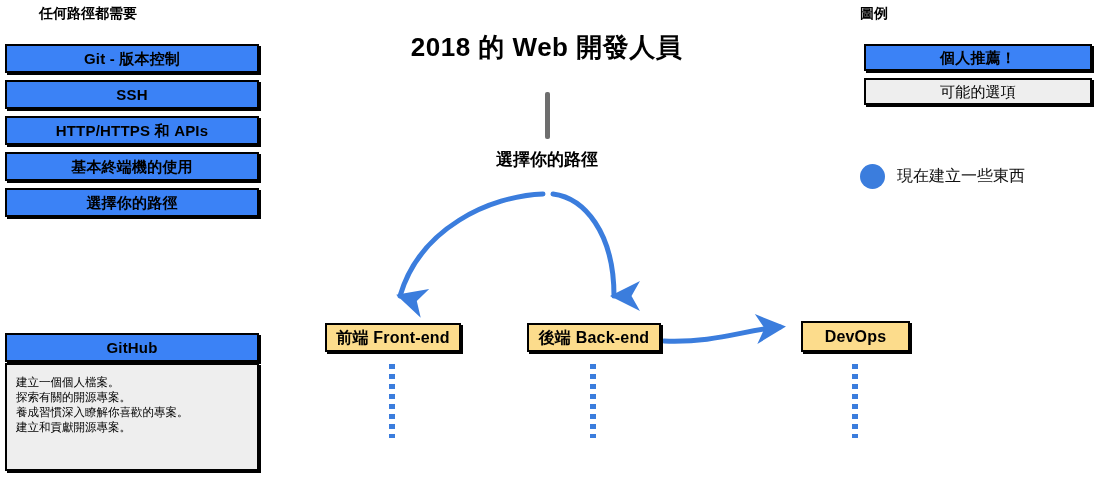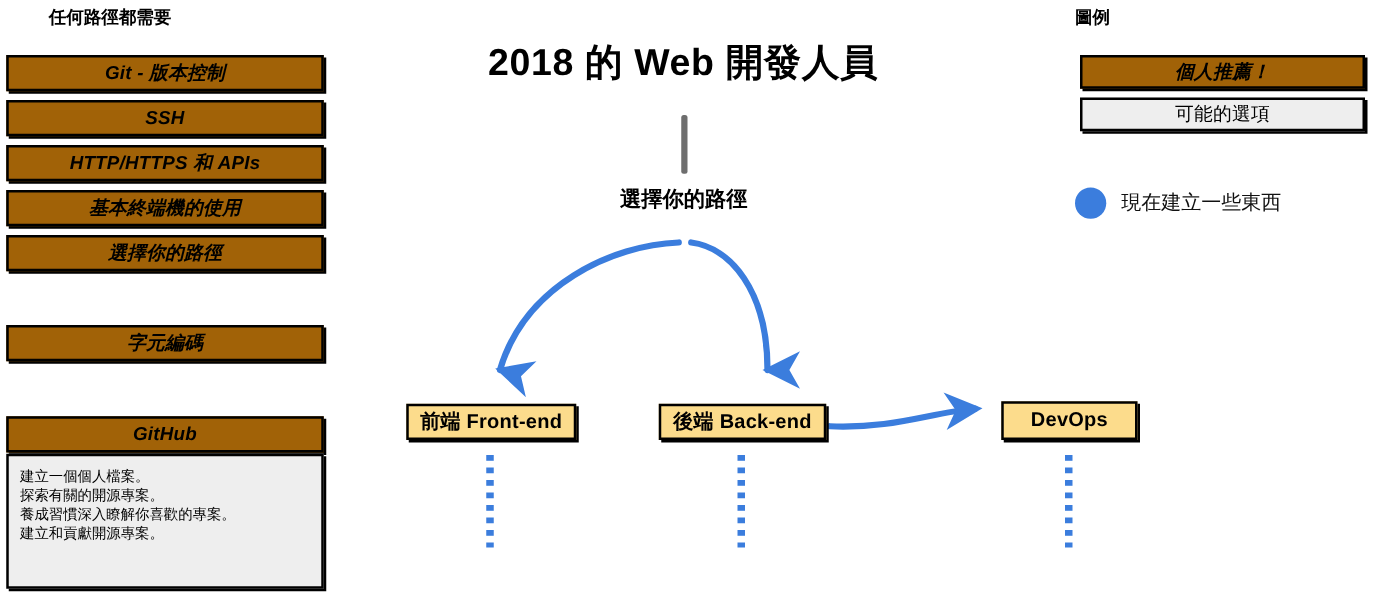--- a/index.html
+++ b/index.html
@@ -17,21 +17,21 @@
   .rbox{
     position:absolute;
     box-sizing:border-box;
     border:2px solid #000;
     display:flex;align-items:center;justify-content:center;
     font-weight:bold;
     letter-spacing:.2px;
     box-shadow:2px 2px 0 #000;
     line-height:1;
   }
-  .rbox.yellow{background:#a16207;font-style:italic;}
+  .rbox.yellow{background:#3b82f6;}
   .rbox.gray{background:#eeeeee;font-weight:normal;box-shadow:2px 2px 0 #000;}
   .rbox.orange{background:#fcdc8c;}
 
   
   #left-col-header{
     position:absolute;left:3px;top:5px;
     font-size:14px;font-weight:bold;margin-left:36px;
   }
   .left-item{
     left:5px;width:254px;height:29px;
@@ -45,21 +45,21 @@
     padding:10px 9px 0 9px;
     font-size:11.5px;line-height:15px;
     white-space:pre-line;
     color:#000;
   }
 
   
   #main-title{
     position:absolute;left:0;top:30px;width:1099px;
     text-align:center;
-    font-size:30px;font-weight:bold;letter-spacing:.5px;
+    font-size:26px;font-weight:bold;letter-spacing:.5px;
   }
   #main-title-inner{display:inline-block;transform:translateX(-3px);}
   #trunk-line{
     position:absolute;left:545px;top:92px;width:5px;height:47px;
     background:#6e6e6e;border-radius:2px;
   }
   #choose-path-label{
     position:absolute;left:447px;top:148px;width:200px;
     text-align:center;font-size:17px;font-weight:bold;
   }
@@ -85,21 +85,21 @@
     position:absolute;left:860px;top:5px;
     font-size:14px;font-weight:bold;
   }
   .legend-item{
     left:864px;width:228px;height:27px;font-size:15px;
   }
   #legend-personal{top:44px;}
   #legend-possible{top:78px;}
   #legend-pickone{top:112px;}
   #legend-build-row{
-    position:absolute;left:860px;top:147px;width:235px;height:30px;
+    position:absolute;left:860px;top:161px;width:235px;height:30px;
     display:flex;align-items:center;
   }
   #legend-dot{
     width:25px;height:25px;border-radius:50%;background:#3b7ddd;flex:0 0 25px;
   }
   #legend-build-label{
     margin-left:12px;font-size:16px;color:#111;
   }
   svg{position:absolute;left:0;top:0;pointer-events:none;}
 </style>
@@ -108,21 +108,20 @@
 
 <div class="canvas">
 
   <div id="left-col-header">任何路徑都需要</div>
 
   <div class="rbox left-item yellow" style="top:44px">Git - 版本控制</div>
   <div class="rbox left-item yellow" style="top:80px">SSH</div>
   <div class="rbox left-item yellow" style="top:116px">HTTP/HTTPS 和 APIs</div>
   <div class="rbox left-item yellow" style="top:152px">基本終端機的使用</div>
   <div class="rbox left-item yellow" style="top:188px">選擇你的路徑</div>
-  <div class="rbox left-item yellow" style="top:260px">字元編碼</div>
   <div class="rbox left-item yellow" style="top:333px">GitHub</div>
 
   <div id="github-desc">建立一個個人檔案。
 探索有關的開源專案。
 養成習慣深入瞭解你喜歡的專案。
 建立和貢獻開源專案。</div>
 
   <div id="main-title">
     <span id="main-title-inner">2018 的 Web 開發人員</span>
   </div>

